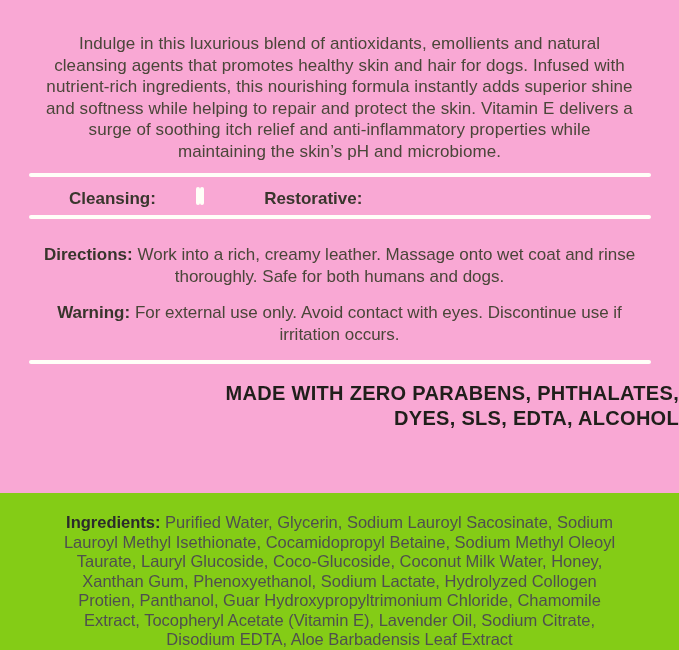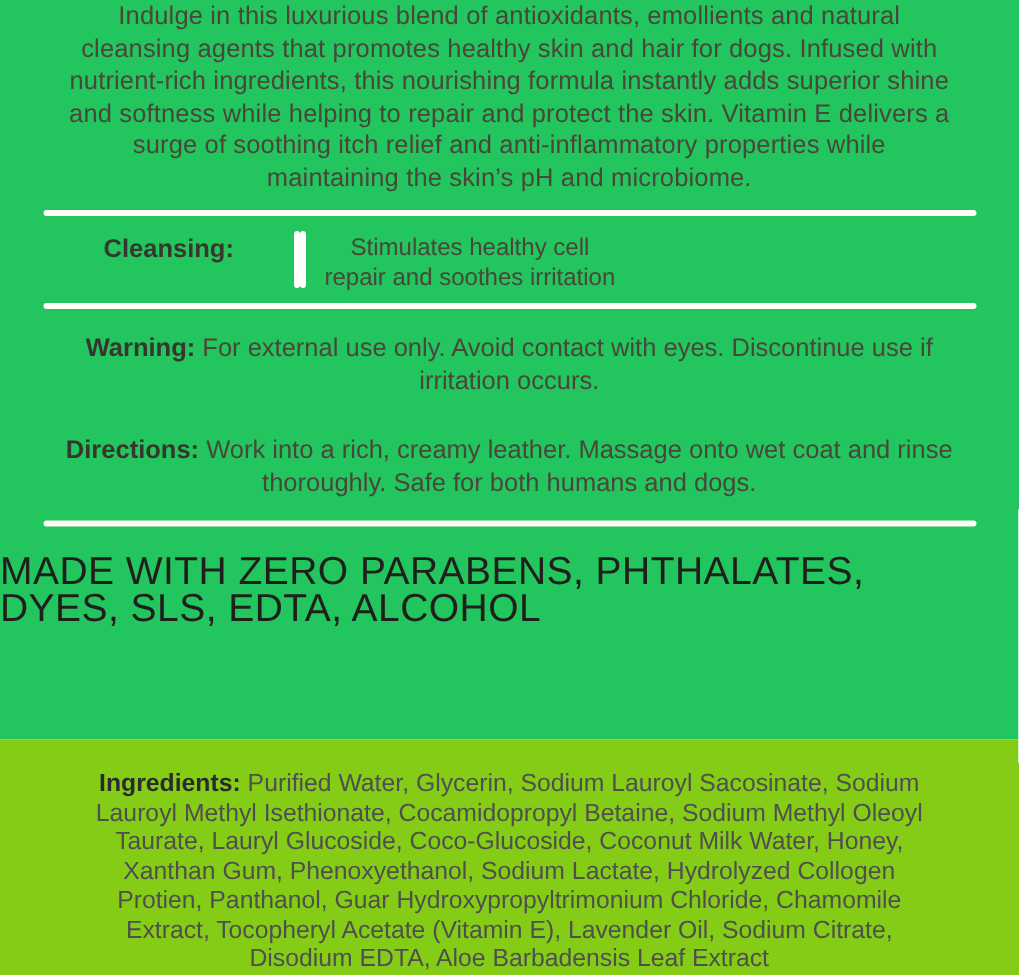--- a/index.html
+++ b/index.html
@@ -5,23 +5,24 @@
   html,body{margin:0;padding:0;background:#ffffff;}
   .label{
     position:relative;
     width:679px;height:650px;
     margin:0 auto;
     background:#ffffff;
     font-family:"Liberation Sans", sans-serif;
     overflow:hidden;
   }
   .yellow{
-    background:#22c55e;
+    background:#f9a8d4;
     min-height:493px;
     box-sizing:border-box;
+    padding-top:33px;
     padding-bottom:12px;
   }
   .intro{
     max-width:592px;
     margin:0 auto;
     text-align:center;
     font-size:17px;
     line-height:21.5px;
     color:#4A4639;
     letter-spacing:0.1px;
@@ -71,23 +72,23 @@
     font-size:17px;
     line-height:21.5px;
     color:#4A4639;
   }
   .para strong{color:#38352C;}
   .directions{margin-top:25px;}
   .warning{margin-top:15px;}
   .l3{margin-top:15px;}
   .claim{
     margin-top:17px;
-    text-align:left;
-    font-weight:normal;
-    font-size:26px;
+    text-align:right;
+    font-weight:bold;
+    font-size:20px;
     line-height:25px;
     color:#201F1B;
     letter-spacing:0.3px;
   }
   .ingredients-section{
     background:#84cc16;
     padding-top:20px;
   }
   .ingredients{
     max-width:570px;
@@ -110,34 +111,34 @@
 
     <div class="hline l1"></div>
 
     <div class="features">
       <div class="feature f1">
         <span class="ftitle">Cleansing:</span>
       </div>
       <div class="vdiv"></div>
       <div class="vdiv"></div>
       <div class="feature f3">
-        <span>Stimulates healthy cell repair and soothes irritation</span>
+        <span class="ftitle">Restorative:</span>
       </div>
     </div>
 
     <div class="hline l2"></div>
 
+    <p class="para directions">
+      <strong>Directions:</strong>
+      <span>Work into a rich, creamy leather. Massage onto wet coat and rinse thoroughly. Safe for both humans and dogs.</span>
+    </p>
+
     <p class="para warning">
       <strong>Warning:</strong>
       <span>For external use only. Avoid contact with eyes. Discontinue use if irritation occurs.</span>
-    </p>
-
-    <p class="para directions">
-      <strong>Directions:</strong>
-      <span>Work into a rich, creamy leather. Massage onto wet coat and rinse thoroughly. Safe for both humans and dogs.</span>
     </p>
 
     <div class="hline l3"></div>
 
     <div class="claim">
       <div>MADE WITH ZERO PARABENS, PHTHALATES,</div>
       <div>DYES, SLS, EDTA, ALCOHOL</div>
     </div>
 
   </div>

